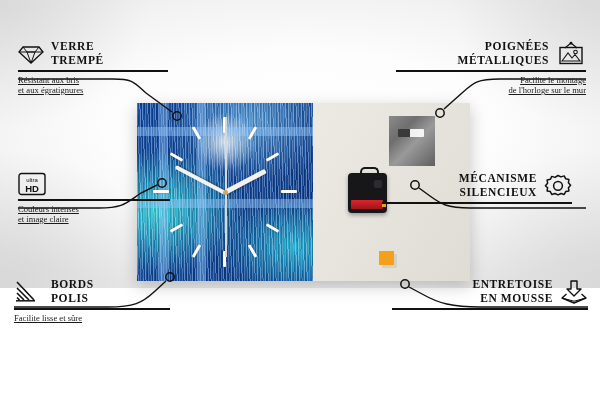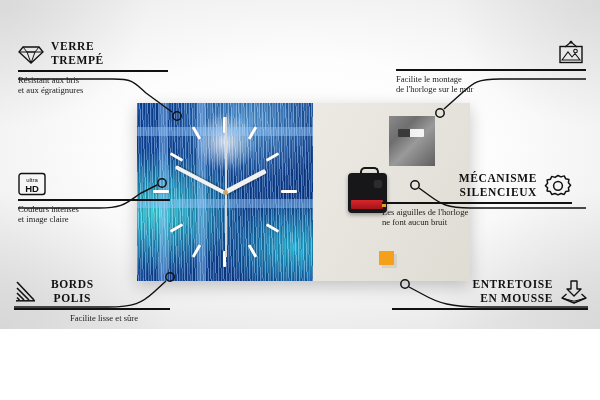--- a/index.html
+++ b/index.html
@@ -3,21 +3,21 @@
 <meta charset="utf-8">
 <style>
   html,body{margin:0;padding:0;}
   body{
     width:600px;height:400px;overflow:hidden;
     font-family:"Liberation Serif", serif;
     background:#ffffff;
     position:relative;
   }
   #root{
-    position:absolute;inset:0;width:600px;height:329px;
+    position:absolute;inset:0;width:600px;height:288px;
     background:
       radial-gradient(ellipse 70% 60% at 50% 45%, #ffffff 0%, #fdfdfd 45%, #f2f2f2 78%, #e9e9e9 100%);
   }
   .corner-shade{position:absolute;pointer-events:none;}
   .cs-tl{left:0;top:0;width:150px;height:130px;background:radial-gradient(ellipse at 0% 0%, rgba(205,205,205,.55), rgba(205,205,205,0) 70%);}
   .cs-tr{right:0;top:0;width:150px;height:130px;background:radial-gradient(ellipse at 100% 0%, rgba(205,205,205,.5), rgba(205,205,205,0) 70%);}
   .cs-bl{left:0;bottom:0;width:170px;height:140px;background:radial-gradient(ellipse at 0% 100%, rgba(200,200,200,.55), rgba(200,200,200,0) 70%);}
   .cs-br{right:0;bottom:0;width:170px;height:140px;background:radial-gradient(ellipse at 100% 100%, rgba(200,200,200,.5), rgba(200,200,200,0) 70%);}
 
   
@@ -33,30 +33,30 @@
     line-height:13.5px;
     text-transform:uppercase;
     white-space:pre-line;
   }
   .feat-title.right{text-align:right;}
   .feat-rule{
     height:1.6px;background:#111;margin-top:3px;margin-bottom:3px;
   }
   .feat-desc{
     font-family:"Liberation Serif", serif;
-    font-size:8.6px;line-height:10.4px;color:#1b1b1b;white-space:pre-line;
-  }
-  .feat-desc.right{}
+    font-size:8.6px;line-height:10.4px;color:#1b1b1b;white-space:pre-line;text-decoration:underline;
+  }
+  .feat-desc.right{text-align:right;}
 
   .icon{flex:0 0 auto;display:block;}
 
   
   #f-verre   {left:18px; top:40px;  width:180px;}
   #f-impr    {left:18px; top:172px; width:180px;}
-  #f-bords   {left:14px; top:278px; width:180px;text-align:center;}
+  #f-bords   {left:14px; top:278px; width:180px;}
   #f-poign   {right:14px;top:40px;  width:190px;}
   #f-meca    {right:28px;top:172px; width:190px;}
   #f-entre   {right:12px;top:278px; width:196px;}
 
   
   #product{
     position:absolute;left:137px;top:103px;width:333px;height:178px;
     box-shadow:0 5px 16px rgba(0,0,0,.22);
   }
   #panel-front{
@@ -256,20 +256,22 @@
       </svg>
       <div class="feat-title">BORDS
 POLIS</div>
     </div>
     <div class="feat-rule" style="width:156px"></div>
     <div class="feat-desc">Facilite lisse et sûre</div>
   </div>
 
   <div class="feature" id="f-poign">
     <div class="feat-head right">
+      <div class="feat-title right">POIGNÉES
+MÉTALLIQUES</div>
       <svg class="icon" width="30" height="26" viewBox="0 0 30 26">
         <path d="M15 2 L9 7 M15 2 L21 7" stroke="#111" stroke-width="1.1" fill="none"></path>
         <circle cx="15" cy="2.2" r="1.4" fill="#111"></circle>
         <rect x="4" y="6.5" width="22" height="16" fill="none" stroke="#111" stroke-width="1.4"></rect>
         <path d="M6 20 L12 12 L16 17 L19 13.5 L24 20 Z" fill="none" stroke="#111" stroke-width="1.1"></path>
         <circle cx="19.5" cy="11" r="1.8" fill="none" stroke="#111" stroke-width="1.1"></circle>
       </svg>
     </div>
     <div class="feat-rule" style="width:190px;margin-left:auto"></div>
     <div class="feat-desc right">Facilite le montage
@@ -279,22 +281,20 @@
   <div class="feature" id="f-meca">
     <div class="feat-head right">
       <div class="feat-title right">MÉCANISME
 SILENCIEUX</div>
       <svg class="icon" width="28" height="26" viewBox="0 0 28 26">
         <path d="M14 2.5 l3 1.4 3.2-1 1.5 2.9 3.2 .7 -.5 3.2 2.2 2.5 -2.2 2.5 .5 3.2 -3.2 .7 -1.5 2.9 -3.2-1 -3 1.4 -3-1.4 -3.2 1 -1.5-2.9 -3.2-.7 .5-3.2 L1.4 12.7 3.6 10.2 3.1 7 6.3 6.3 7.8 3.4 11 4.4 Z" fill="none" stroke="#111" stroke-width="1.5" stroke-linejoin="round"></path>
         <circle cx="14" cy="12.8" r="4.4" fill="none" stroke="#111" stroke-width="1.5"></circle>
       </svg>
     </div>
     <div class="feat-rule" style="width:190px;margin-left:auto"></div>
-    <div class="feat-desc right">Les aiguilles de l'horloge
-ne font aucun bruit</div>
   </div>
 
   <div class="feature" id="f-entre">
     <div class="feat-head right">
       <div class="feat-title right">ENTRETOISE
 EN MOUSSE</div>
       <svg class="icon" width="28" height="26" viewBox="0 0 28 26">
         <path d="M11 2 H17 V10 H21 L14 17 L7 10 H11 Z" fill="none" stroke="#111" stroke-width="1.4" stroke-linejoin="round"></path>
         <path d="M6.5 15 L2 19 L14 24 L26 19 L21.5 15" fill="none" stroke="#111" stroke-width="1.4" stroke-linejoin="round"></path>
         <path d="M2 19 L14 22.2 L26 19" fill="none" stroke="#111" stroke-width="1"></path>

